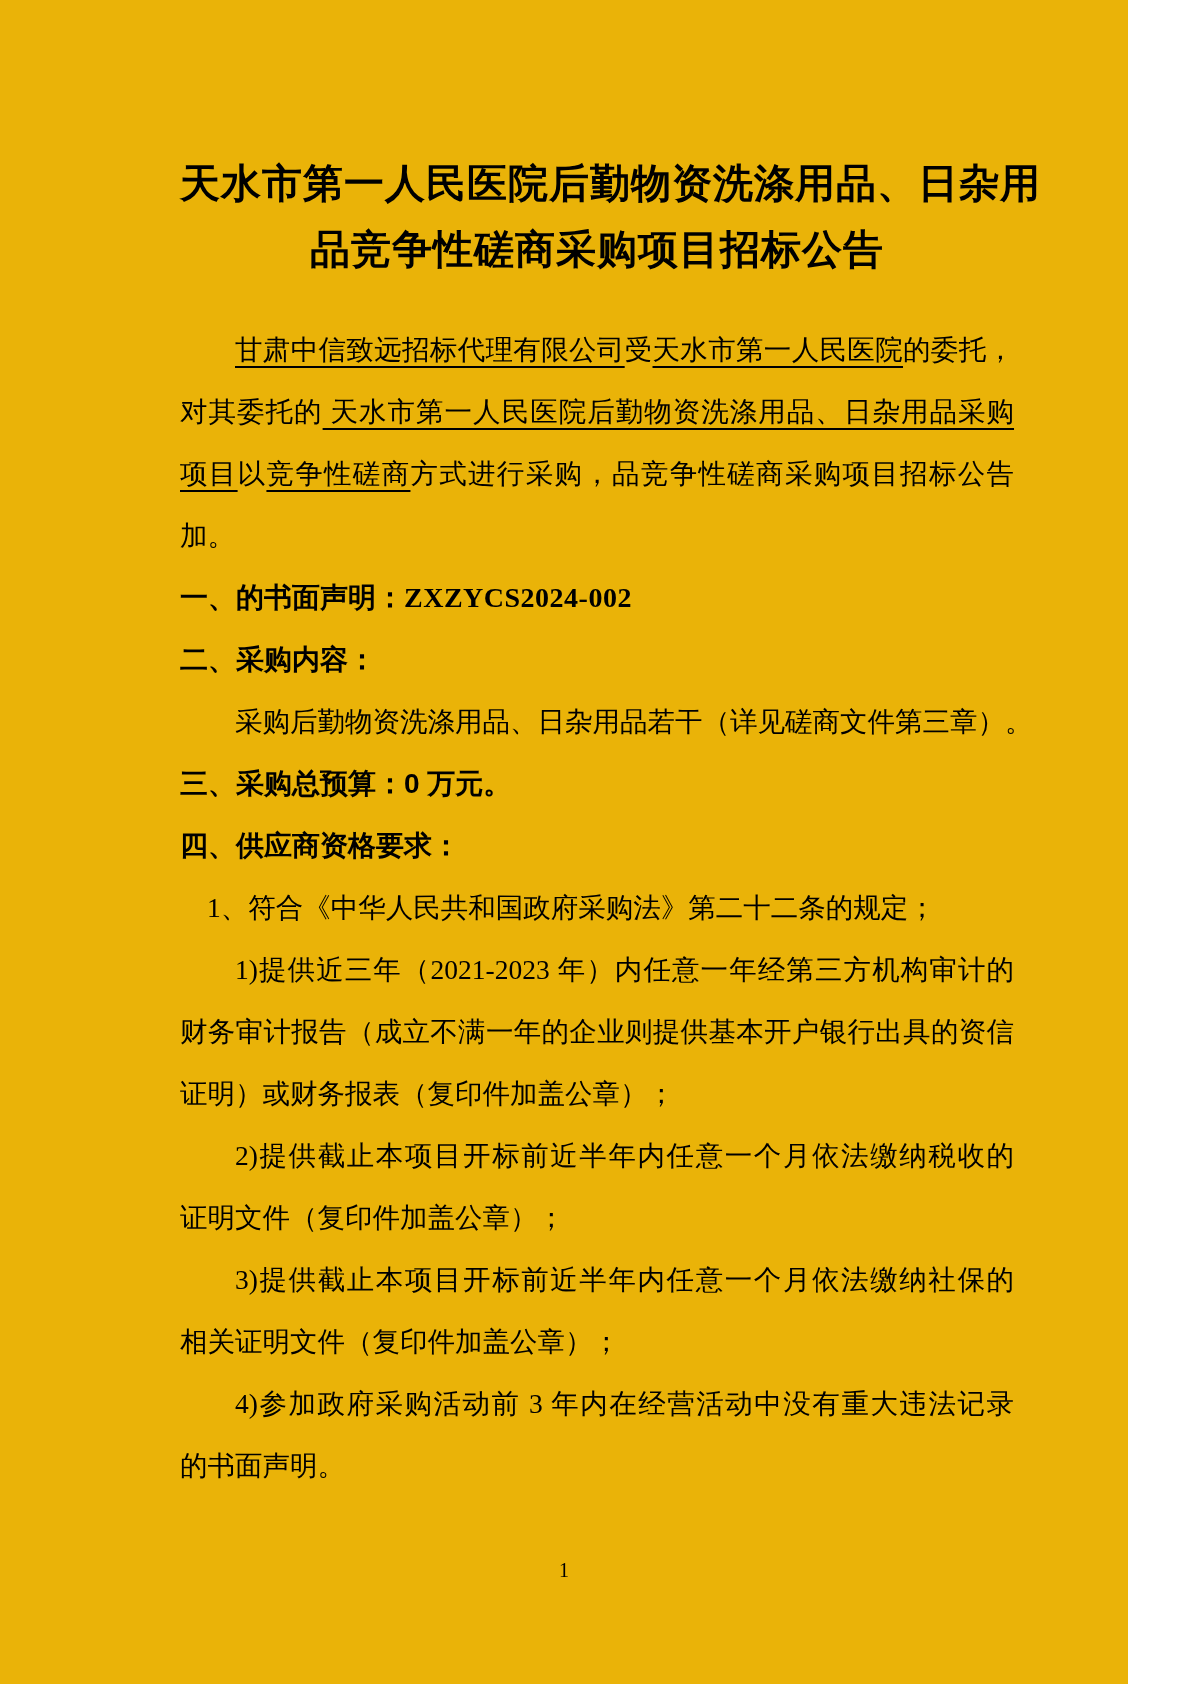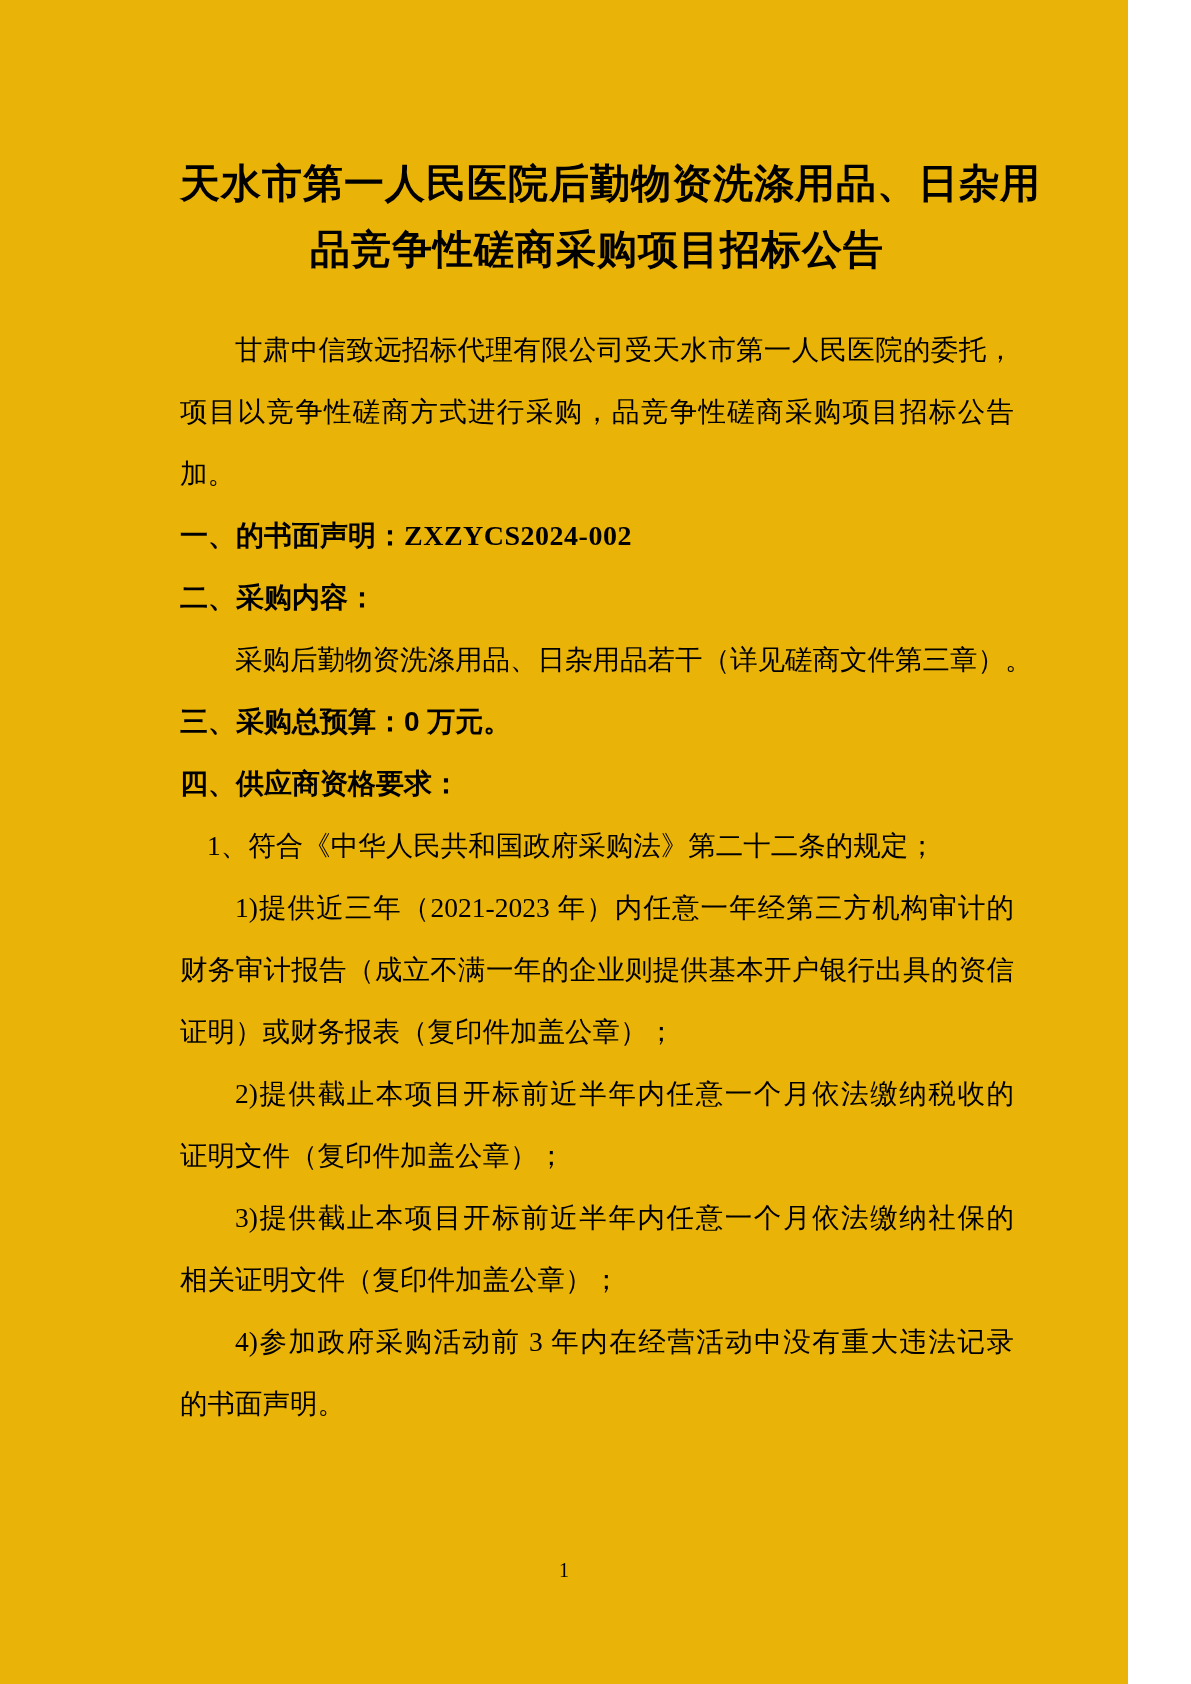--- a/index.html
+++ b/index.html
@@ -57,20 +57,21 @@
     font-family: "Liberation Sans", "DejaVu Sans", sans-serif;
     font-weight: 700;
     font-size: 28px;
   }
   .code {
     font-family: Liberation Serif, serif;
     font-weight: 700;
     letter-spacing: 0.5px;
   }
   .u {
+    text-decoration: underline;
     text-underline-offset: 7px;
     text-decoration-thickness: 1.5px;
   }
   .page-num {
     position: absolute;
     top: 1556px;
     left: 0;
     width: 100%;
     height: 28px;
     line-height: 28px;
@@ -88,20 +89,21 @@
 
     <div class="doc-title">
       <div class="t-line">天水市第一人民医院后勤物资洗涤用品、日杂用</div>
       <div class="t-line">品竞争性磋商采购项目招标公告</div>
     </div>
 
     <div class="body-lines">
 
       <div class="line just ind2"><span class="u">甘肃中信致远招标代理有限公司</span><span>受</span><span class="u">天水市第一人民医院</span><span>的委托，</span></div>
 
+      <div class="line just"><span>对其委托的</span><span class="u"> 天水市第一人民医院后勤物资洗涤用品、日杂用品采购</span></div>
 
       <div class="line just"><span class="u">项目</span><span>以</span><span class="u">竞争性磋商</span><span>方式进行采购，品竞争性磋商采购项目招标公告</span></div>
 
       <div class="line"><span>加。</span></div>
 
       <div class="line hd"><span>一、的书面声明：</span><span class="code">ZXZYCS2024-002</span></div>
 
       <div class="line hd">二、采购内容：</div>
 
       <div class="line ind2">采购后勤物资洗涤用品、日杂用品若干（详见磋商文件第三章）。</div>

